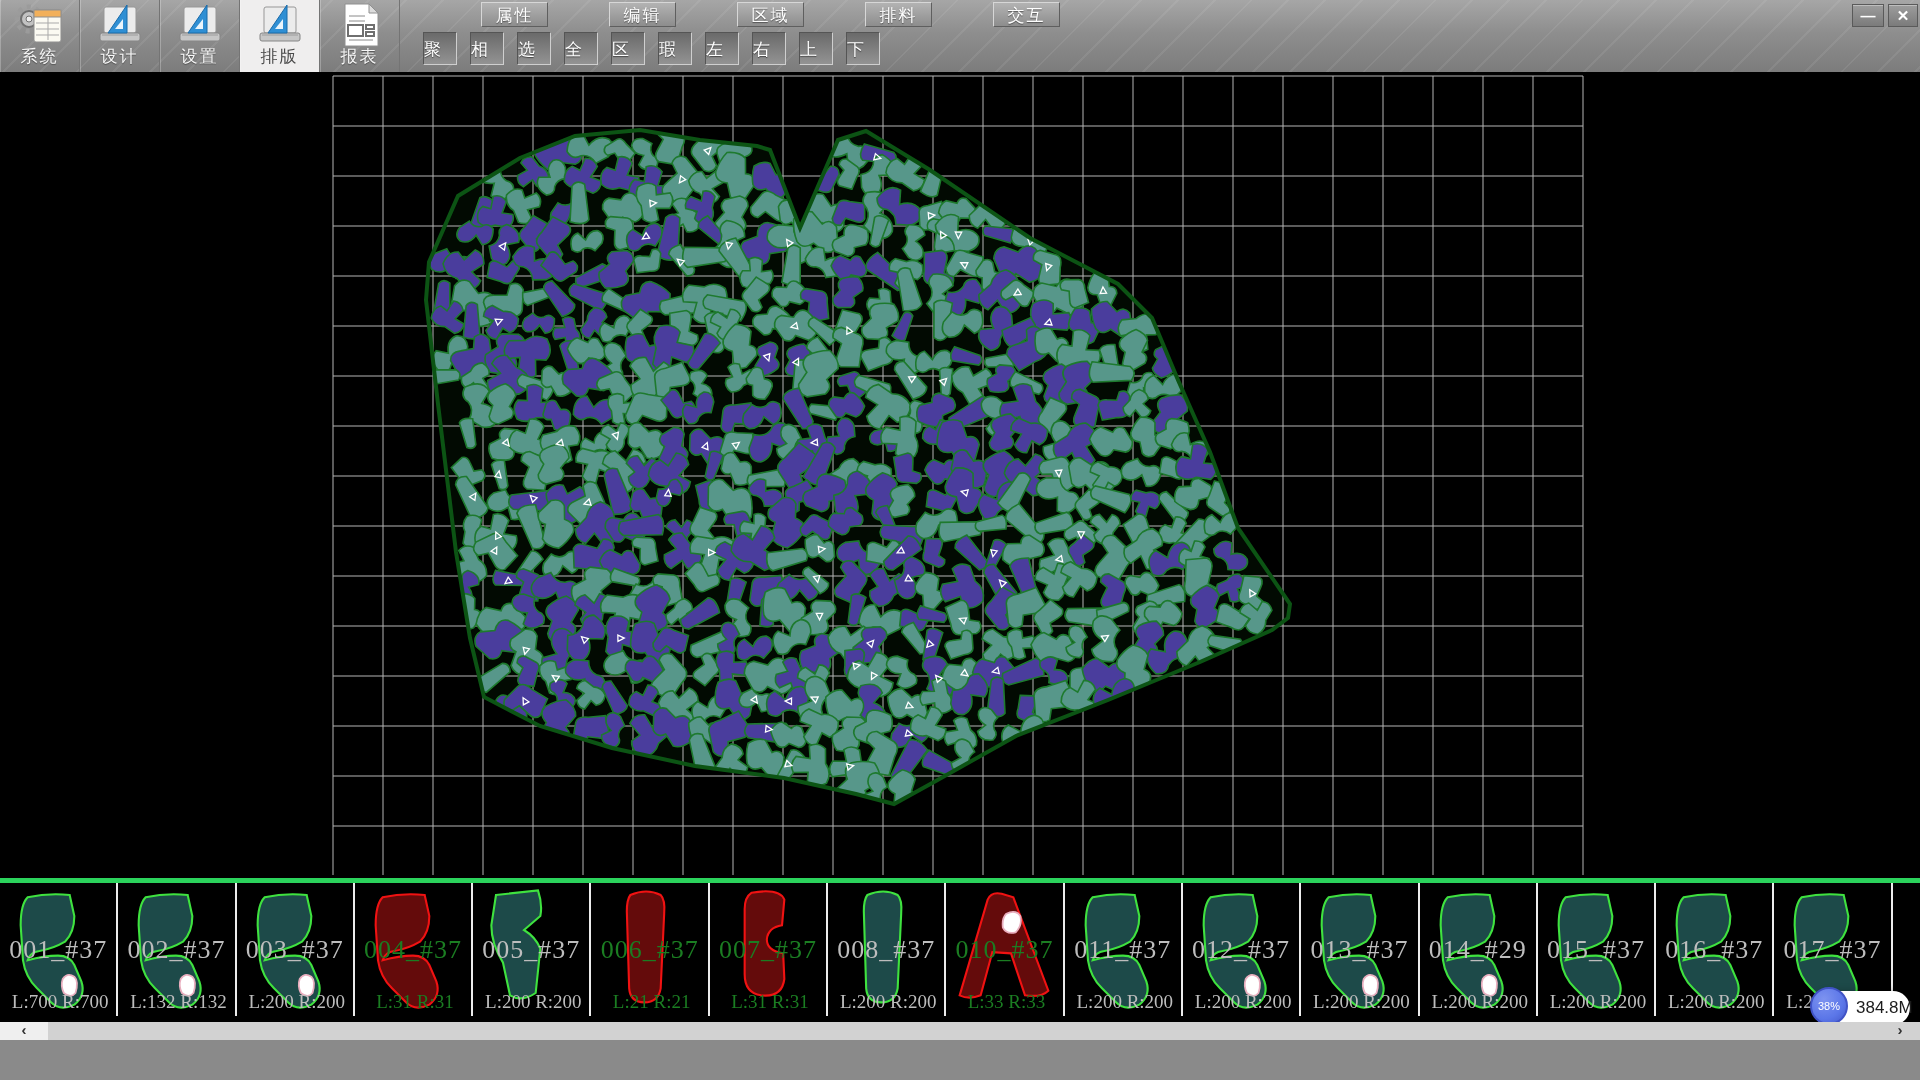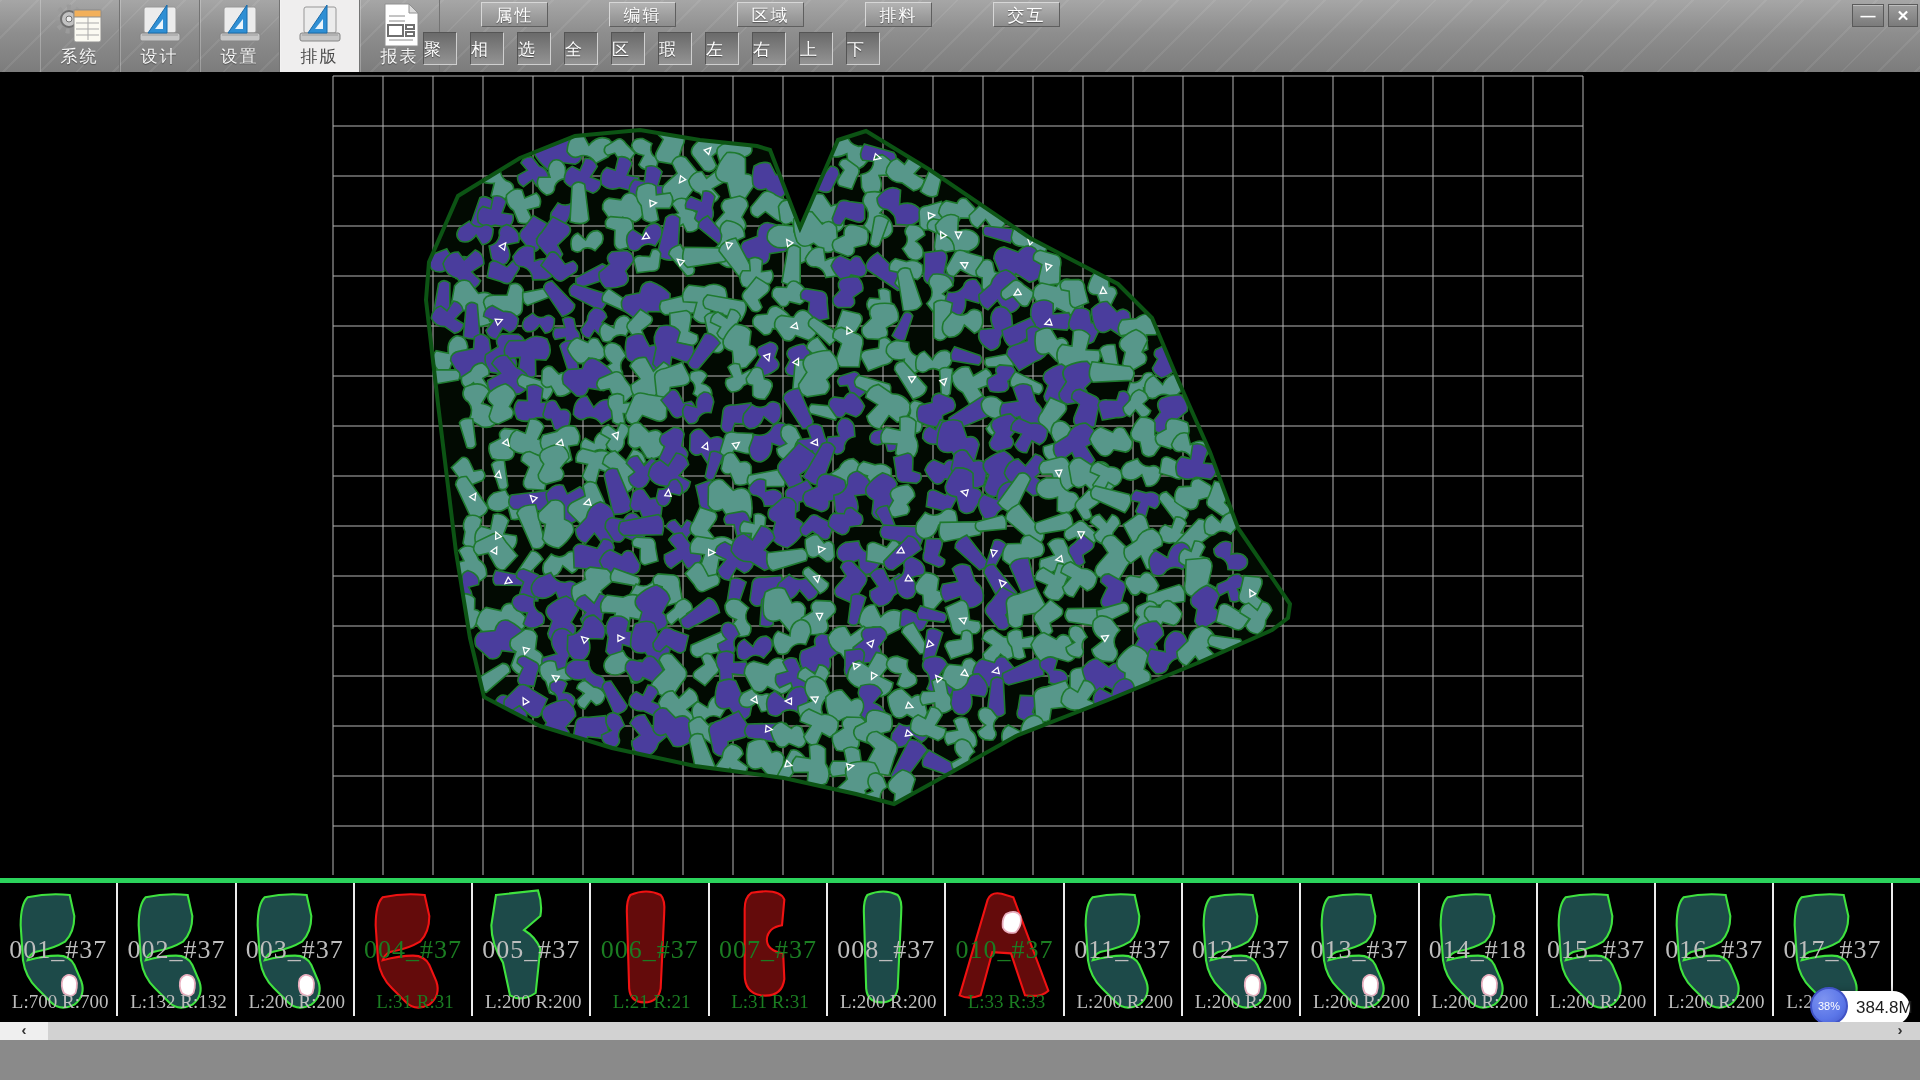--- a/index.html
+++ b/index.html
@@ -4,21 +4,21 @@
 <style>
   html,body{margin:0;padding:0;background:#000;}
   body{width:1920px;height:1080px;position:relative;overflow:hidden;
        font-family:"Liberation Sans",sans-serif;-webkit-font-smoothing:antialiased;}
   
   .titlebar{position:absolute;left:0;top:0;width:1920px;height:72px;
     background:
       repeating-linear-gradient(135deg, rgba(255,255,255,0.07) 0 2px, transparent 2px 26px),
       linear-gradient(180deg,#a6a6a6 0%,#8e8e8e 45%,#7c7c7c 100%);
     border-bottom:1px solid #4e4e4e;}
-  .iconbar{position:absolute;left:0;top:0;height:72px;display:flex;padding-left:40px;}
+  .iconbar{position:absolute;left:0;top:0;height:72px;display:flex;}
   .iconbtn{width:79px;height:72px;position:relative;border-right:1px solid #747474;
     box-shadow:inset 1px 0 0 rgba(255,255,255,.25);cursor:default;}
   .iconbtn.active{background:#efeeee;}
   .iconbtn .ic{position:absolute;left:50%;top:2px;transform:translateX(-50%);}
   .iconbtn .lbl{position:absolute;left:0;right:0;bottom:4px;text-align:center;
     font-size:17px;letter-spacing:2px;color:#f6f6f6;text-shadow:0 1px 1px rgba(0,0,0,.4);}
   .iconbtn.active .lbl{color:#4a4a4a;text-shadow:none;}
   .menurow1{position:absolute;left:433px;top:2px;display:flex;}
   .menubtn{width:67px;height:25px;margin-right:13px;line-height:25px;text-align:center;
     font-size:17px;color:#fff;letter-spacing:2px;
@@ -871,21 +871,21 @@
         <path d="M52,80 Q56,74 62,78 Q66,82 63,92 Q59,97 53,92 Q50,86 52,80 Z" fill="#ffffff" stroke="#e9aebe" stroke-width="1.5"></path>
       </svg>
       <div class="num t-light">013_#37</div>
       <div class="inf t-light">L:200 R:200</div>
     </div>
     <div class="cell">
       <svg width="112" height="132" viewBox="0 0 96 112">
         <path d="M22,10 Q40,6 58,8 L62,26 Q62,40 54,48 Q44,54 32,56 Q24,57 22,64 Q36,60 48,60 Q58,60 62,68 L68,82 Q72,94 62,102 Q50,108 42,100 L30,88 Q20,78 18,64 L16,34 Q16,16 22,10 Z" fill="#1d4a49" stroke="#3fe23f" stroke-width="1.8"></path>
         <path d="M52,80 Q56,74 62,78 Q66,82 63,92 Q59,97 53,92 Q50,86 52,80 Z" fill="#ffffff" stroke="#e9aebe" stroke-width="1.5"></path>
       </svg>
-      <div class="num t-light">014_#18</div>
+      <div class="num t-light">014_#29</div>
       <div class="inf t-light">L:200 R:200</div>
     </div>
     <div class="cell">
       <svg width="112" height="132" viewBox="0 0 96 112">
         <path d="M22,10 Q40,6 58,8 L62,26 Q62,40 54,48 Q44,54 32,56 Q24,57 22,64 Q36,60 48,60 Q58,60 62,68 L68,82 Q72,94 62,102 Q50,108 42,100 L30,88 Q20,78 18,64 L16,34 Q16,16 22,10 Z" fill="#1d4a49" stroke="#3fe23f" stroke-width="1.8"></path>
       </svg>
       <div class="num t-light">015_#37</div>
       <div class="inf t-light">L:200 R:200</div>
     </div>
     <div class="cell">

